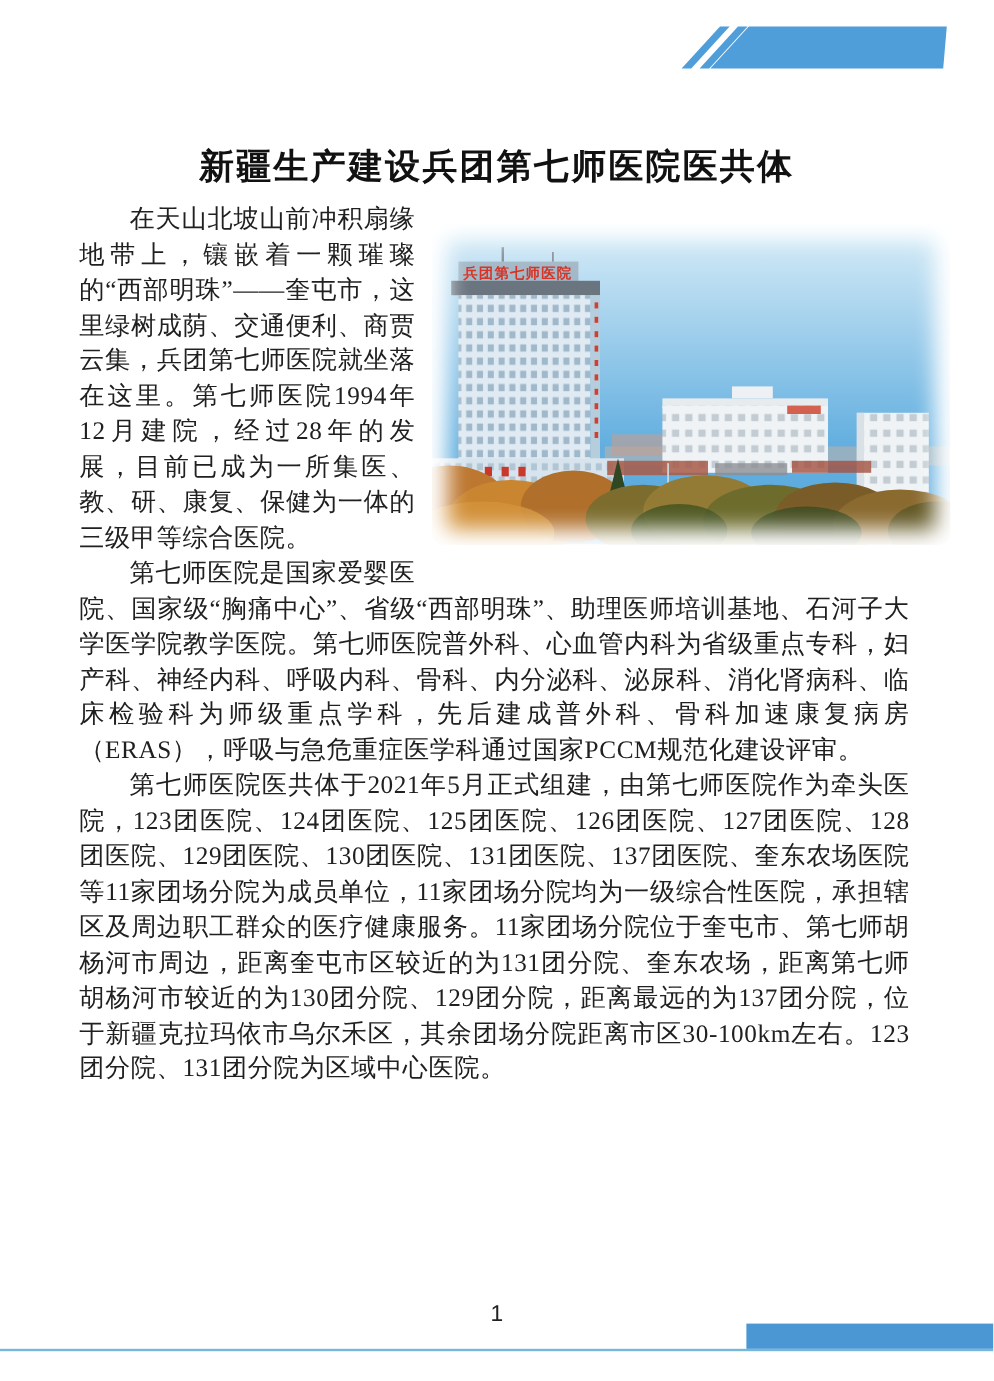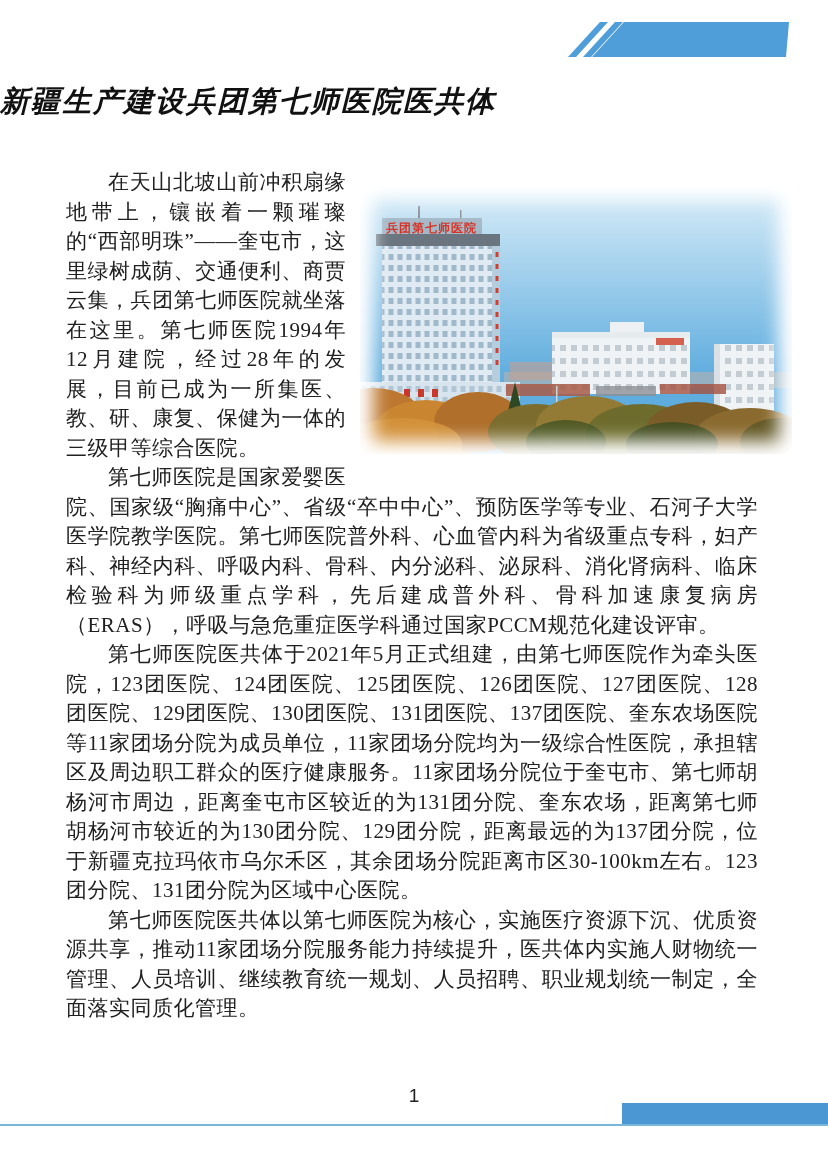--- a/index.html
+++ b/index.html
@@ -9,28 +9,27 @@
     background:#ffffff;
     overflow:hidden;
     font-family:"Liberation Serif", serif;
     color:#202020;
   }
   
   .decor-top { position:absolute; top:0; left:0; width:828px; height:70px; }
 
   
   .title {
-    padding-top:78px;
-    text-align:left;
+    padding-top:116px;
+    text-align:center;
     font-weight:bold;
     color:#111;
     font-size:29px;
     line-height:46px;
     letter-spacing:2px;
-    font-style:italic;
   }
 
   
   .content {
     position:absolute;
     left:66px; top:168px;
     width:692px;
   }
   .content p {
     margin:0;
@@ -173,22 +172,21 @@
           <ellipse cx="390" cy="252" rx="56" ry="30" fill="#8a6a2f"></ellipse>
           <ellipse cx="206" cy="256" rx="40" ry="22" fill="#41511f" opacity="0.8"></ellipse>
           <ellipse cx="312" cy="258" rx="46" ry="22" fill="#3c4a1e" opacity="0.85"></ellipse>
           <ellipse cx="42" cy="258" rx="60" ry="26" fill="#d3913a" opacity="0.9"></ellipse>
           <ellipse cx="420" cy="256" rx="40" ry="24" fill="#5d5524" opacity="0.9"></ellipse>
         </svg>
       </div>
     </div>
 
     <p>在天山北坡山前冲积扇缘地带上，镶嵌着一颗璀璨的“西部明珠”——奎屯市，这里绿树成荫、交通便利、商贾云集，兵团第七师医院就坐落在这里。第七师医院1994年12月建院，经过28年的发展，目前已成为一所集医、教、研、康复、保健为一体的三级甲等综合医院。</p>
-    <p>第七师医院是国家爱婴医院、国家级“胸痛中心”、省级“卒中中心”、预防医学等专业、石河子大学医学院教学医院。第七师医院普外科、心血管内科为省级重点专科，妇产科、神经内科、呼吸内科、骨科、内分泌科、泌尿科、消化肾病科、临床检验科为师级重点学科，先后建成普外科、骨科加速康复病房（ERAS），呼吸与急危重症医学科通过国家PCCM规范化建设评审。</p>
+    <p>第七师医院是国家爱婴医院、国家级“胸痛中心”、省级“西部明珠”、助理医师培训基地、石河子大学医学院教学医院。第七师医院普外科、心血管内科为省级重点专科，妇产科、神经内科、呼吸内科、骨科、内分泌科、泌尿科、消化肾病科、临床检验科为师级重点学科，先后建成普外科、骨科加速康复病房（ERAS），呼吸与急危重症医学科通过国家PCCM规范化建设评审。</p>
     <p>第七师医院医共体于2021年5月正式组建，由第七师医院作为牵头医院，123团医院、124团医院、125团医院、126团医院、127团医院、128团医院、129团医院、130团医院、131团医院、137团医院、奎东农场医院等11家团场分院为成员单位，11家团场分院均为一级综合性医院，承担辖区及周边职工群众的医疗健康服务。11家团场分院位于奎屯市、第七师胡杨河市周边，距离奎屯市区较近的为131团分院、奎东农场，距离第七师胡杨河市较近的为130团分院、129团分院，距离最远的为137团分院，位于新疆克拉玛依市乌尔禾区，其余团场分院距离市区30-100km左右。123团分院、131团分院为区域中心医院。</p>
-    <p>第七师医院医共体以第七师医院为核心，实施医疗资源下沉、优质资源共享，推动11家团场分院服务能力持续提升，医共体内实施人财物统一管理、人员培训、继续教育统一规划、人员招聘、职业规划统一制定，全面落实同质化管理。</p>
   </div>
 
   <div class="page-number">1</div>
   <div class="footer-rule"></div>
   <div class="footer-bar"></div>
 
 </div>
 
 </body></html>

